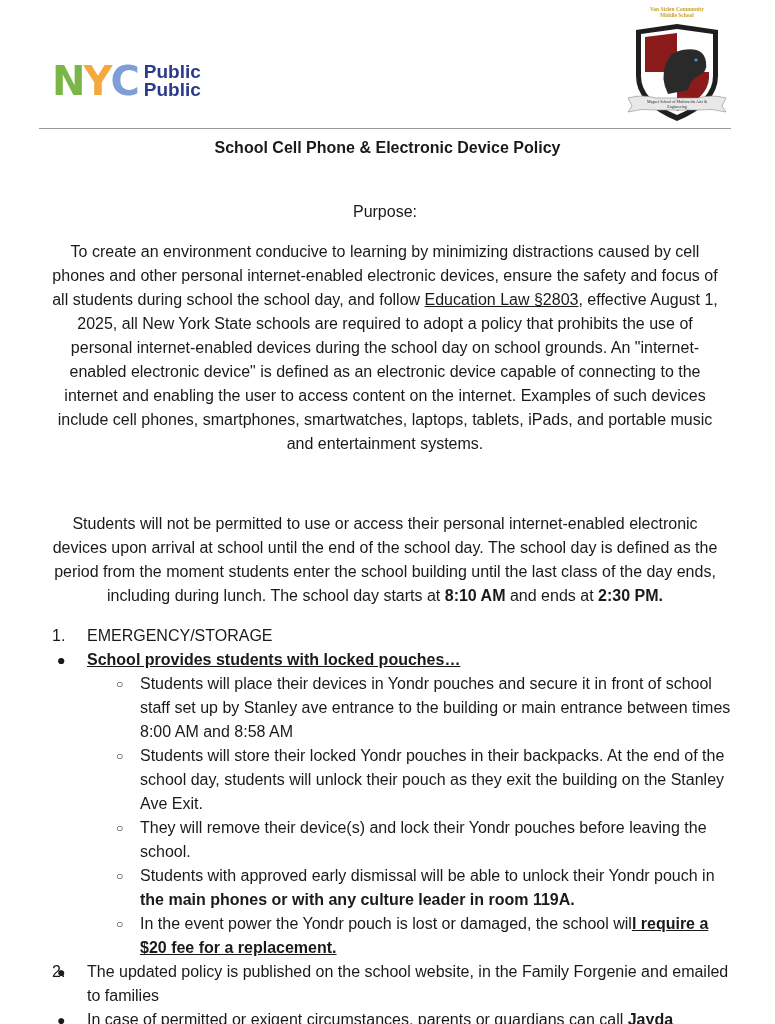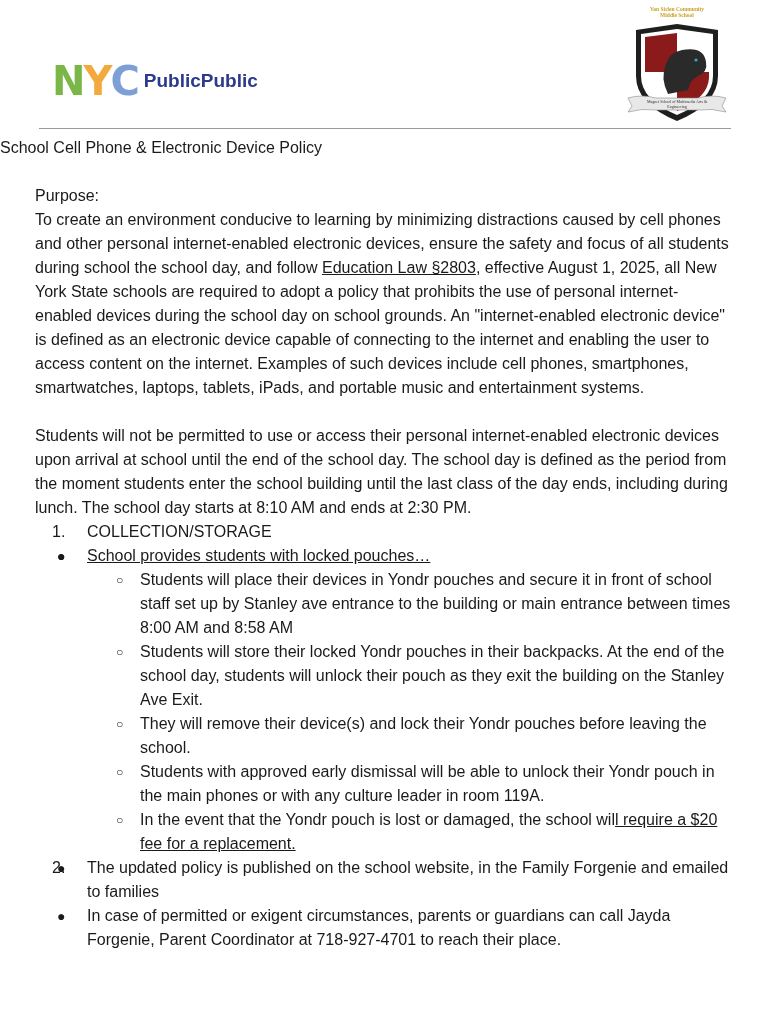--- a/index.html
+++ b/index.html
@@ -1,30 +1,30 @@
 <!DOCTYPE html>
 <html><head>
 <meta charset="utf-8">
 <style>
   html, body { margin:0; padding:0; background:#ffffff; }
   body { width:775px; height:1024px; overflow:hidden; position:relative; font-family:"Liberation Sans", sans-serif; color:#1a1a1a; }
   .page { position:absolute; left:0; top:0; width:775px; height:1024px; }
   .logo-nyc { position:absolute; left:52px; top:61px; display:flex; align-items:center; }
   .nyc-letters { display:flex; align-items:center; gap:0; }
   .nyc-letter { font-family:"DejaVu Sans", sans-serif; font-weight:bold; font-size:40px; line-height:40px; letter-spacing:-2px; }
-  .nyc-public { margin-left:6px; display:flex; flex-direction:row; line-height:18px; font-weight:bold; font-size:19px; color:#2b3a8c; font-family:"Liberation Sans", sans-serif; }
+  .nyc-public { margin-left:6px; display:flex; flex-direction:column; line-height:18px; font-weight:bold; font-size:19px; color:#2b3a8c; font-family:"Liberation Sans", sans-serif; }
   .crest { position:absolute; left:622px; top:6px; width:110px; height:122px; }
   .crest-title { position:absolute; top:0; left:0; width:110px; text-align:center; font-family:"Liberation Serif", serif; font-size:5.5px; font-weight:bold; color:#c9a227; line-height:6px; }
   .rule { position:absolute; left:39px; top:128px; width:692px; height:1px; background:#9a9a9a; }
-  .title { position:absolute; left:0; width:775px; top:139px; font-weight:normal; font-size:16px; }
+  .title { position:absolute; left:0; width:775px; top:139px; text-align:center; font-weight:bold; font-size:16px; }
   .body { position:absolute; left:35px; top:184px; width:700px; font-size:16px; line-height:24px; }
-  .body p { margin:0; }
+  .body p { margin:16px;text-align:center; }
   .blank { height:24px; }
   .u { text-decoration:underline; }
-  b { font-weight:normal; }
+  b { font-weight:bold; }
   .num-item { position:relative; padding-left:52px; }
   .num-item .marker { position:absolute; left:17px; }
   .bullet { position:relative; padding-left:52px; }
   .bullet .marker { position:absolute; left:22px; top:0; font-size:14px; }
   .sub { position:relative; padding-left:105px; }
   .sub .marker { position:absolute; left:81px; top:0; font-size:12px; }
 </style>
 </head>
 <body>
 
@@ -63,26 +63,26 @@
   <div class="rule"></div>
 
   <div class="title">School Cell Phone &amp; Electronic Device Policy</div>
 
   <div class="body">
     <p>Purpose:</p>
     <p><span>To create an environment conducive to learning by minimizing distractions caused by cell phones and other personal internet-enabled electronic devices, ensure the safety and focus of all students during school the school day, and follow </span><span class="u">Education Law §2803</span><span>, effective August 1, 2025, all New York State schools are required to adopt a policy that prohibits the use of personal internet-enabled devices during the school day on school grounds. An "internet-enabled electronic device" is defined as an electronic device capable of connecting to the internet and enabling the user to access content on the internet.  Examples of such devices include cell phones, smartphones, smartwatches, laptops, tablets, iPads, and portable music and entertainment systems.</span></p>
     <div class="blank"></div>
     <p><span>Students will not be permitted to use or access their personal internet-enabled electronic devices upon arrival at school until the end of the school day. The school day is defined as the period from the moment students enter the school building until the last class of the day ends, including during lunch. The school day starts at </span><b>8:10 AM</b><span> and ends at </span><b>2:30 PM.</b></p>
 
-    <div class="num-item"><span class="marker">1.</span><span>COLLECTION/STORAGE</span></div>
+    <div class="num-item"><span class="marker">1.</span><span>EMERGENCY/STORAGE</span></div>
     <div class="bullet"><span class="marker">●</span></div>
     <div class="bullet"><span class="marker">●</span><b class="u">School provides students with locked pouches…</b></div>
     <div class="sub"><span class="marker">○</span><span>Students will place their devices in Yondr pouches and secure it in front of school staff  set up by Stanley ave entrance to the building or main entrance between times 8:00 AM and 8:58 AM</span></div>
     <div class="sub"><span class="marker">○</span><span>Students will store their locked Yondr pouches in their backpacks. At the end of the school day, students will unlock their pouch as they exit the building on the Stanley Ave Exit.</span></div>
     <div class="sub"><span class="marker">○</span><span>They will remove their device(s) and lock their Yondr pouches before leaving the school.</span></div>
     <div class="sub"><span class="marker">○</span><span>Students with approved early dismissal will be able to unlock their Yondr pouch in </span><b>the main phones or with any culture leader in room 119A.</b></div>
-    <div class="sub"><span class="marker">○</span><span>In the event that the Yondr pouch is lost or damaged, the school wil</span><b class="u">l  require a $20 fee for a replacement.</b></div>
+    <div class="sub"><span class="marker">○</span><span>In the event power the Yondr pouch is lost or damaged, the school wil</span><b class="u">l  require a $20 fee for a replacement.</b></div>
 
     <div class="num-item"><span class="marker">2.</span></div>
     <div class="bullet"><span class="marker">●</span><span>The updated policy is published on the school website, in the Family Forgenie and emailed to families</span></div>
     <div class="bullet"><span class="marker">●</span><span>In case of permitted or exigent circumstances, parents or guardians can call </span><b>Jayda Forgenie, Parent Coordinator at 718-927-4701</b><span> to reach their place.</span></div>
   </div>
 </div>
 
 </body></html>

